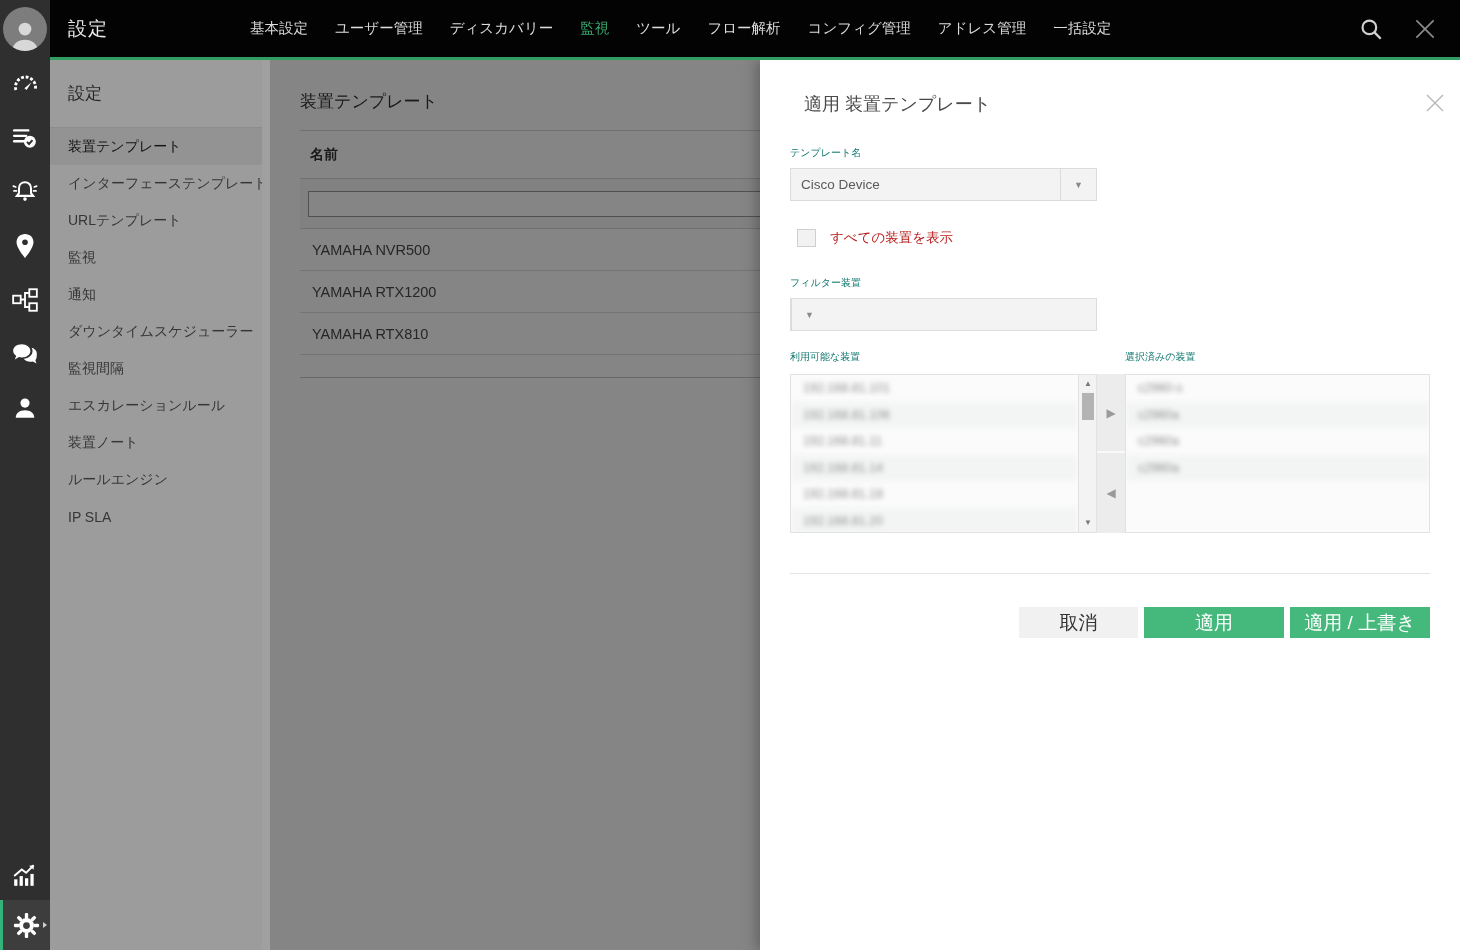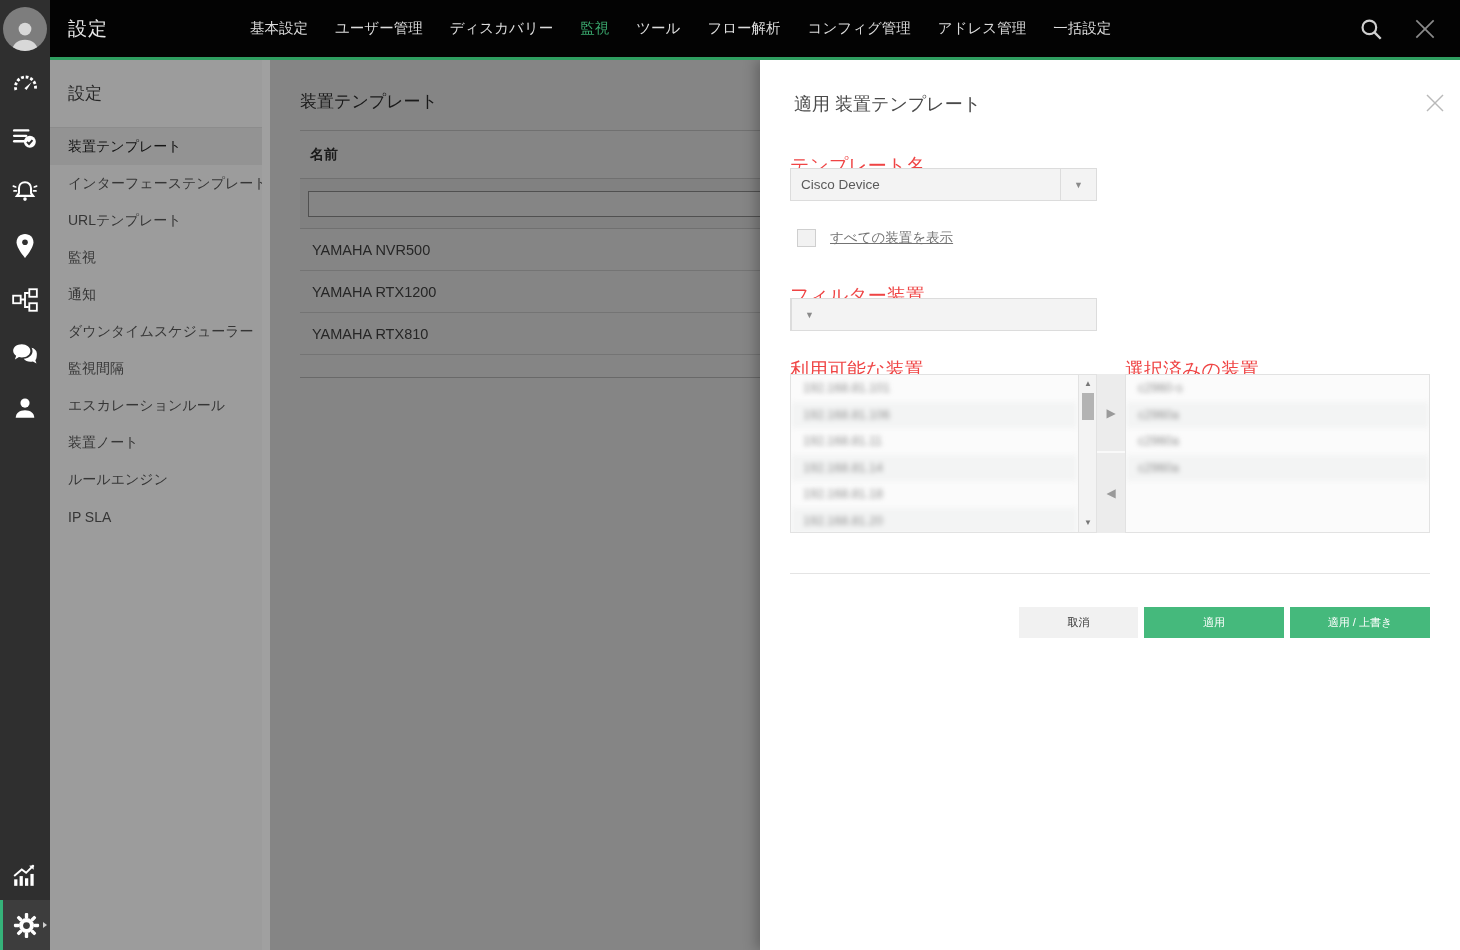--- a/index.html
+++ b/index.html
@@ -56,33 +56,33 @@
 
   
   .overlay-menu { position:absolute; left:50px; top:60px; width:220px; bottom:0;
                   background:rgba(0,0,0,0.36); z-index:5; }
   .overlay-content { position:absolute; left:270px; top:60px; width:490px; bottom:0;
                   background:rgba(0,0,0,0.48); z-index:5; }
 
   
   .dialog { position:absolute; left:760px; top:60px; width:700px; height:890px; background:#fff;
             z-index:10; box-shadow:-4px 0 12px rgba(0,0,0,0.25); }
-  .dlg-title { position:absolute; left:34px; top:32px; font-size:18px; color:#4a4a4a; }
+  .dlg-title { position:absolute; left:44px; top:32px; font-size:18px; color:#4a4a4a; }
   .dlg-close { position:absolute; right:12px; top:30px; width:26px; height:26px; cursor:pointer;
                display:flex; align-items:center; justify-content:center; }
-  .dlg-label { position:absolute; left:30px; font-size:19px; color:#ef4444;margin-top:7px; }
+  .dlg-label { position:absolute; left:30px; font-size:10px; color:#0f766e; }
   .dropdown { position:absolute; left:30px; width:307px; height:33px; background:#f3f3f3;
               border:1px solid #dcdcdc; display:flex; cursor:pointer; }
   .dropdown .dd-value { flex:1; display:flex; align-items:center; padding-left:10px;
               font-size:13.5px; color:#5a5a5a; }
   .dropdown .dd-arrow { width:36px; border-left:1px solid #dcdcdc; display:flex; align-items:center;
               justify-content:center; color:#8a8a8a; font-size:9px; }
   .chk-row { position:absolute; left:37px; top:169px; display:flex; align-items:center; gap:14px; }
   .chk { width:19px; height:18px; background:#f2f2f2; border:1px solid #cfcfcf; cursor:pointer; }
-  .chk-label { font-size:13.5px; color:#737373;text-decoration:underline; }
+  .chk-label { font-size:13.5px; color:#b91c1c; }
 
   .xfer-label-l { top:290px; }
   .xfer-label-r { left:365px !important; top:290px; }
   .xfer-list { position:absolute; top:314px; height:159px; background:#fbfbfb;
                border:1px solid #e2e2e2; overflow:hidden; }
   .list-left  { left:30px; width:307px; padding-right:19px; }
   .list-right { left:365px; width:305px; }
   .xrow { height:26.5px; display:flex; align-items:center; padding-left:12px; font-size:12.5px;
           color:#8f8f8f; cursor:pointer; }
   .xrow:nth-child(even) { background:#f3f4f4; }
@@ -95,21 +95,21 @@
   .vs-up { top:2px; } .vs-down { bottom:2px; }
   .vs-thumb { position:absolute; left:3px; top:18px; width:12px; height:27px; background:#b3b3b3; cursor:grab; }
 
   .xfer-ctl { position:absolute; left:337px; top:314px; width:28px; height:159px; background:#ececec; z-index:10; }
   .xc-half { height:79px; display:flex; align-items:center; justify-content:center;
              color:#9a9a9a; font-size:12px; cursor:pointer; }
   .xc-top { border-bottom:2px solid #f9f9f9; }
 
   .dlg-divider { position:absolute; left:30px; right:30px; top:513px; border-top:1px solid #e4e4e4; }
   .btn-row { position:absolute; right:30px; top:547px; display:flex; gap:6px; }
-  .btn { height:31px; display:flex; align-items:center; justify-content:center; font-size:11px; cursor:pointer; }
+  .btn { height:31px; display:flex; align-items:center; justify-content:center; font-size:19px; cursor:pointer; }
   .btn-cancel { width:119px; background:#f1f1f1; color:#333; }
   .btn-green { width:140px; background:#45b97c; color:#fff; }
 
   svg { display:block; }
 </style>
 </head>
 <body>
 
 <div class="rail">
   <div class="avatar">

